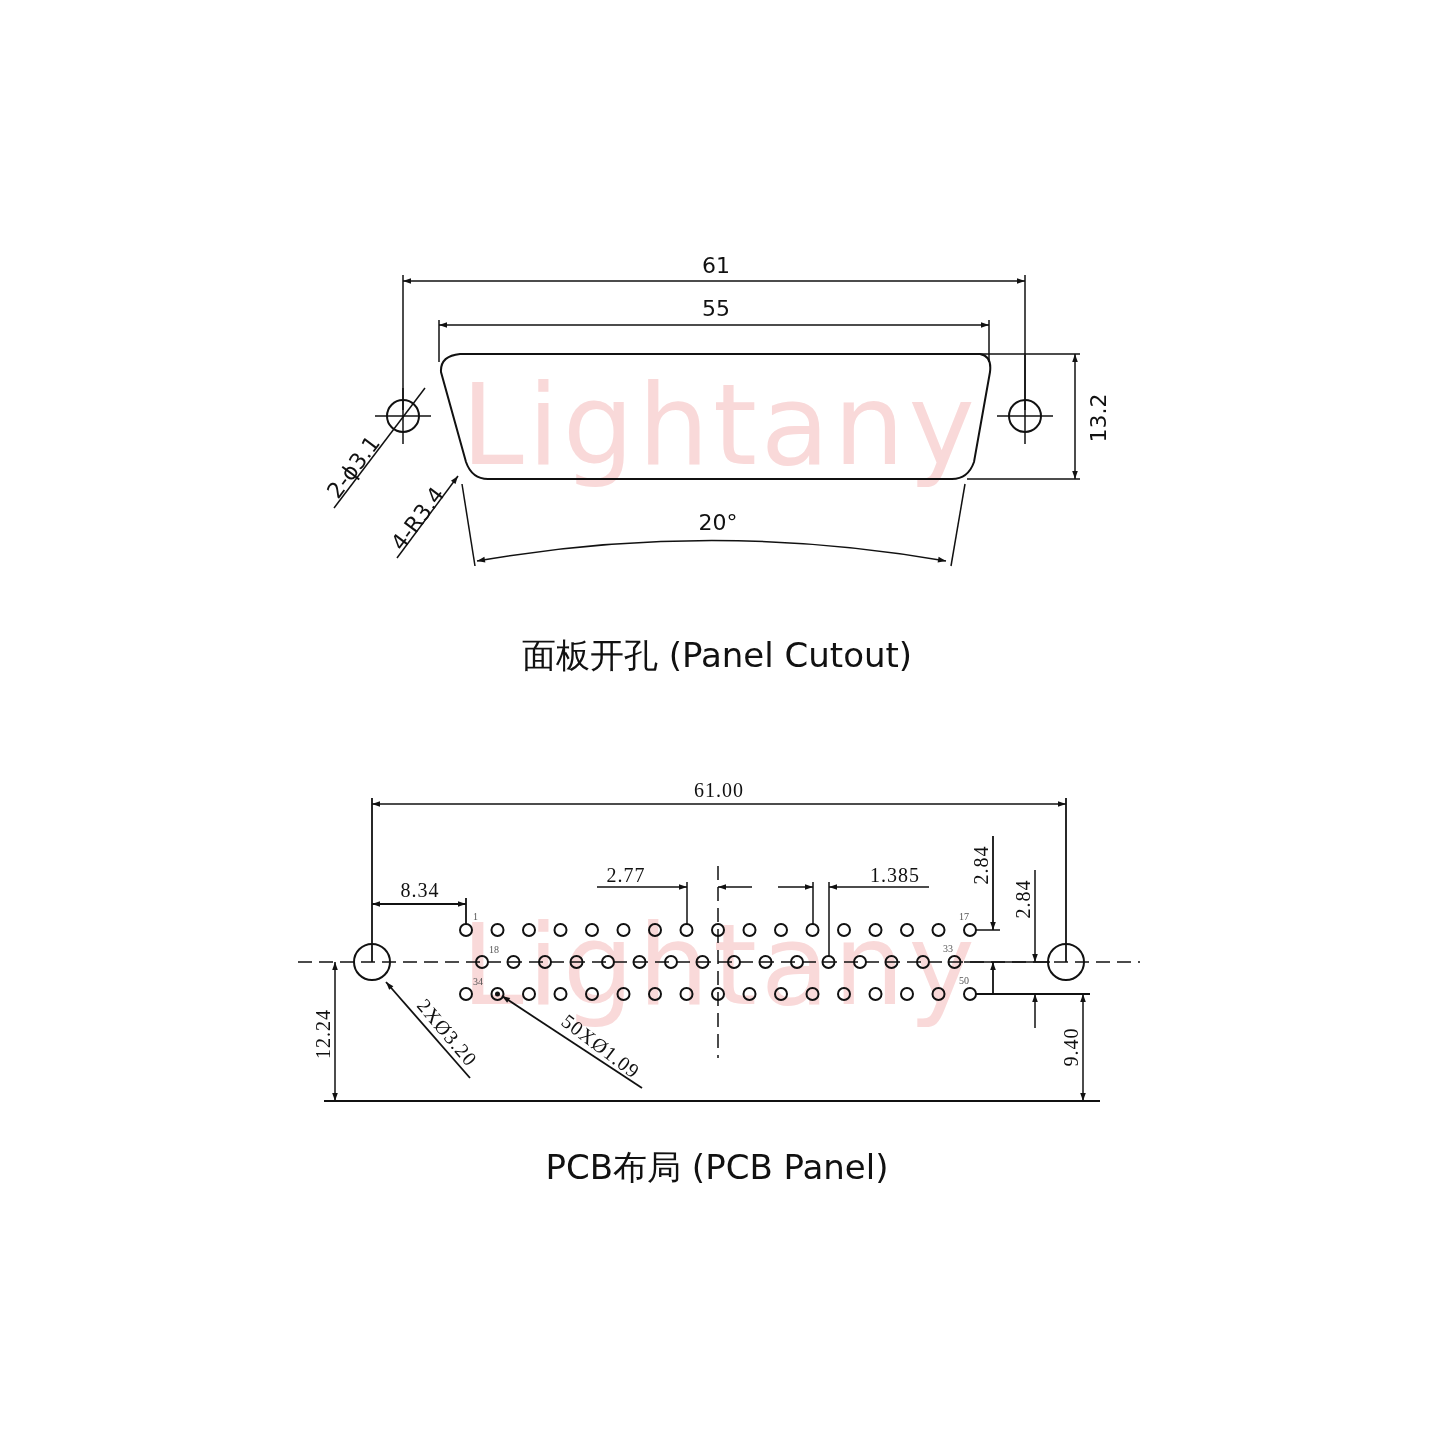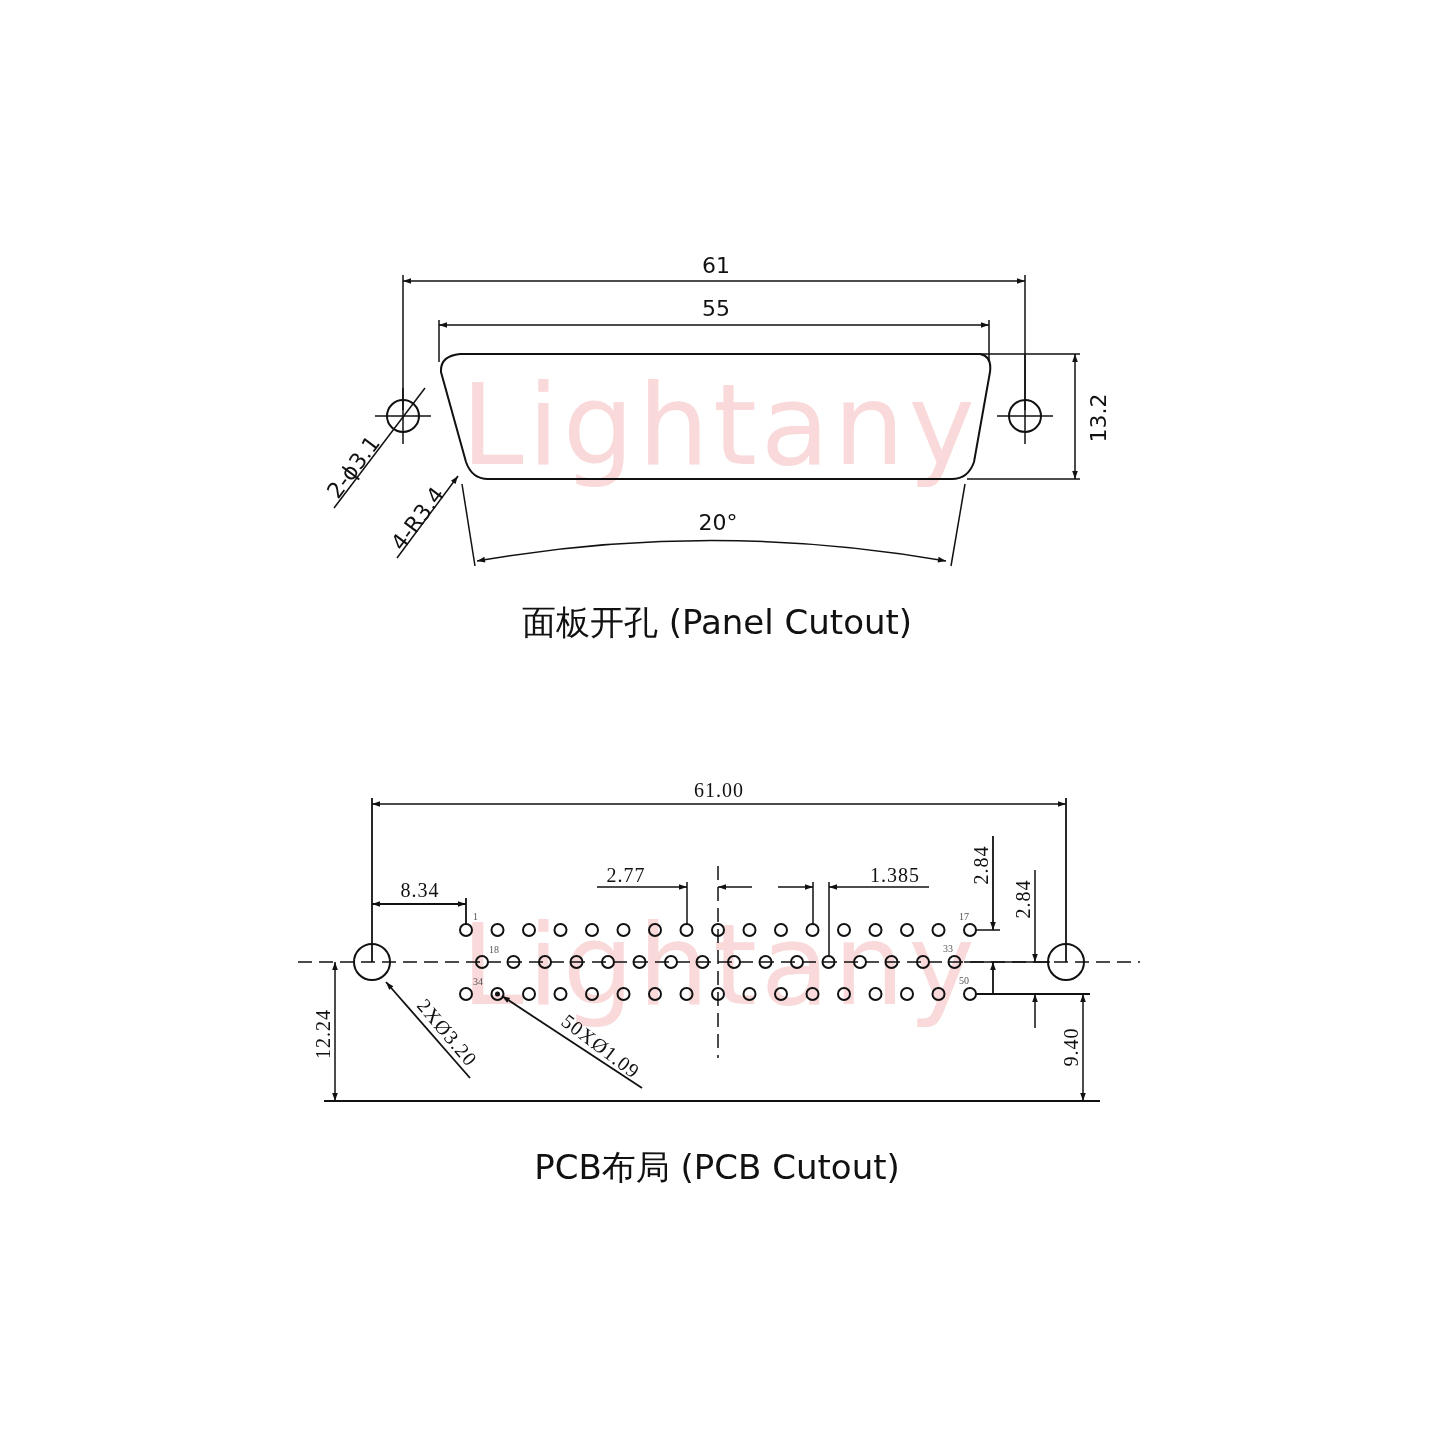--- a/index.html
+++ b/index.html
@@ -182,14 +182,14 @@
     <text x="895" y="882" text-anchor="middle" letter-spacing="1">1.385</text>
     <text transform="translate(988 865) rotate(-90)" text-anchor="middle" letter-spacing="1">2.84</text>
     <text transform="translate(1030 899) rotate(-90)" text-anchor="middle" letter-spacing="1">2.84</text>
     <text transform="translate(330 1034) rotate(-90)" text-anchor="middle" letter-spacing="1">12.24</text>
     <text transform="translate(1078 1047) rotate(-90)" text-anchor="middle" letter-spacing="1">9.40</text>
     <text transform="translate(416 1006) rotate(50)" letter-spacing="1">2XØ3.20</text>
     <text transform="translate(560 1024) rotate(37)" letter-spacing="1">50XØ1.09</text>
   </g>
 </svg>
 
-<div class="title" style="left:717px; top:600px;">面板开孔 (Panel Cutout)</div>
-<div class="title" style="left:717px; top:1145px;">PCB布局 (PCB Cutout)</div>
+<div class="title" style="left:717px; top:633px;">面板开孔 (Panel Cutout)</div>
+<div class="title" style="left:717px; top:1145px;">PCB布局 (PCB Panel)</div>
 
 </body></html>

